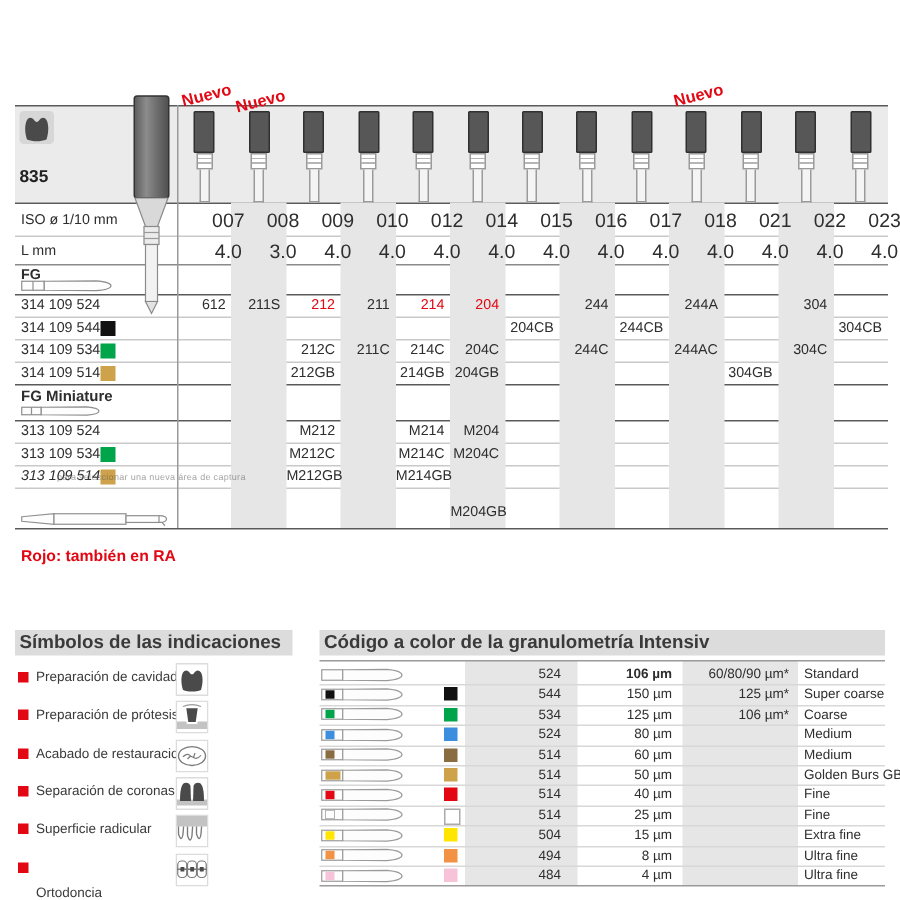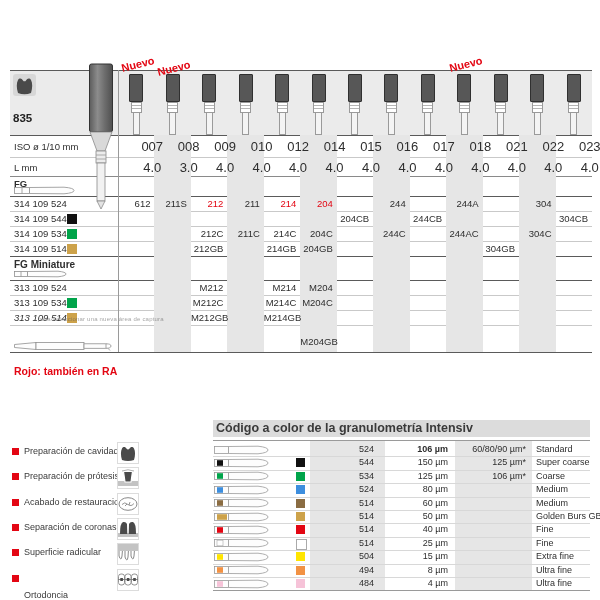--- a/index.html
+++ b/index.html
@@ -241,20 +241,21 @@
       <div class="cell" style="left: 190.923px; top: 295px; width: 32.4615px;">M212C</div>
       <div class="cell" style="left: 263.846px; top: 295px; width: 32.4615px;">M214C</div>
       <div class="cell" style="left: 300.308px; top: 295px; width: 32.4615px;">M204C</div>
       <div class="rowlabel" style="top: 312px; font-style: italic;">313 109 514</div>
       <div class="sq" style="left: 67px; top: 312.5px; background: rgb(205, 162, 74); border: none;"></div>
       <div class="cell" style="left: 190.923px; top: 310px; width: 32.4615px;">M212GB</div>
       <div class="cell" style="left: 263.846px; top: 310px; width: 32.4615px;">M214GB</div>
       <div class="cell" style="left: 300.308px; top: 310px; width: 32.4615px; margin-top: 24px;">M204GB</div>
     </div>
 
+  <div class="sectionbar" style="left:10px;top:420px;width:185px;">Símbolos de las indicaciones</div>
   <div id="symbols-list">
       <div style="position: absolute; left: 10px; top: 444px; width: 185px; height: 24px;">
         <div class="ind-bullet" style="left: 2px; top: 4px;"></div>
         <div class="ind-label" style="left: 14px; top: 2px;">Preparación de cavidades</div>
         <svg width="22" height="22" viewBox="0 0 22 22" style="position: absolute; left: 107px; top: -2px;">
           <rect x="0.5" y="0.5" width="21" height="21" fill="#fff" stroke="#dcdcdc"></rect>
           <path d="M5,18 C3.6,13.5 3.6,9 5,6.4 C6.3,4.2 8.5,4.7 9.6,6.7 C10.2,7.8 11.8,7.8 12.4,6.7 C13.5,4.7 15.7,4.2 17,6.4 C18.4,9 18.4,13.5 17,18 C13.2,19.4 8.8,19.4 5,18 Z" fill="#4a4a4a"></path>
         </svg>
       </div>
       <div style="position: absolute; left: 10px; top: 469.3px; width: 185px; height: 24px;">

